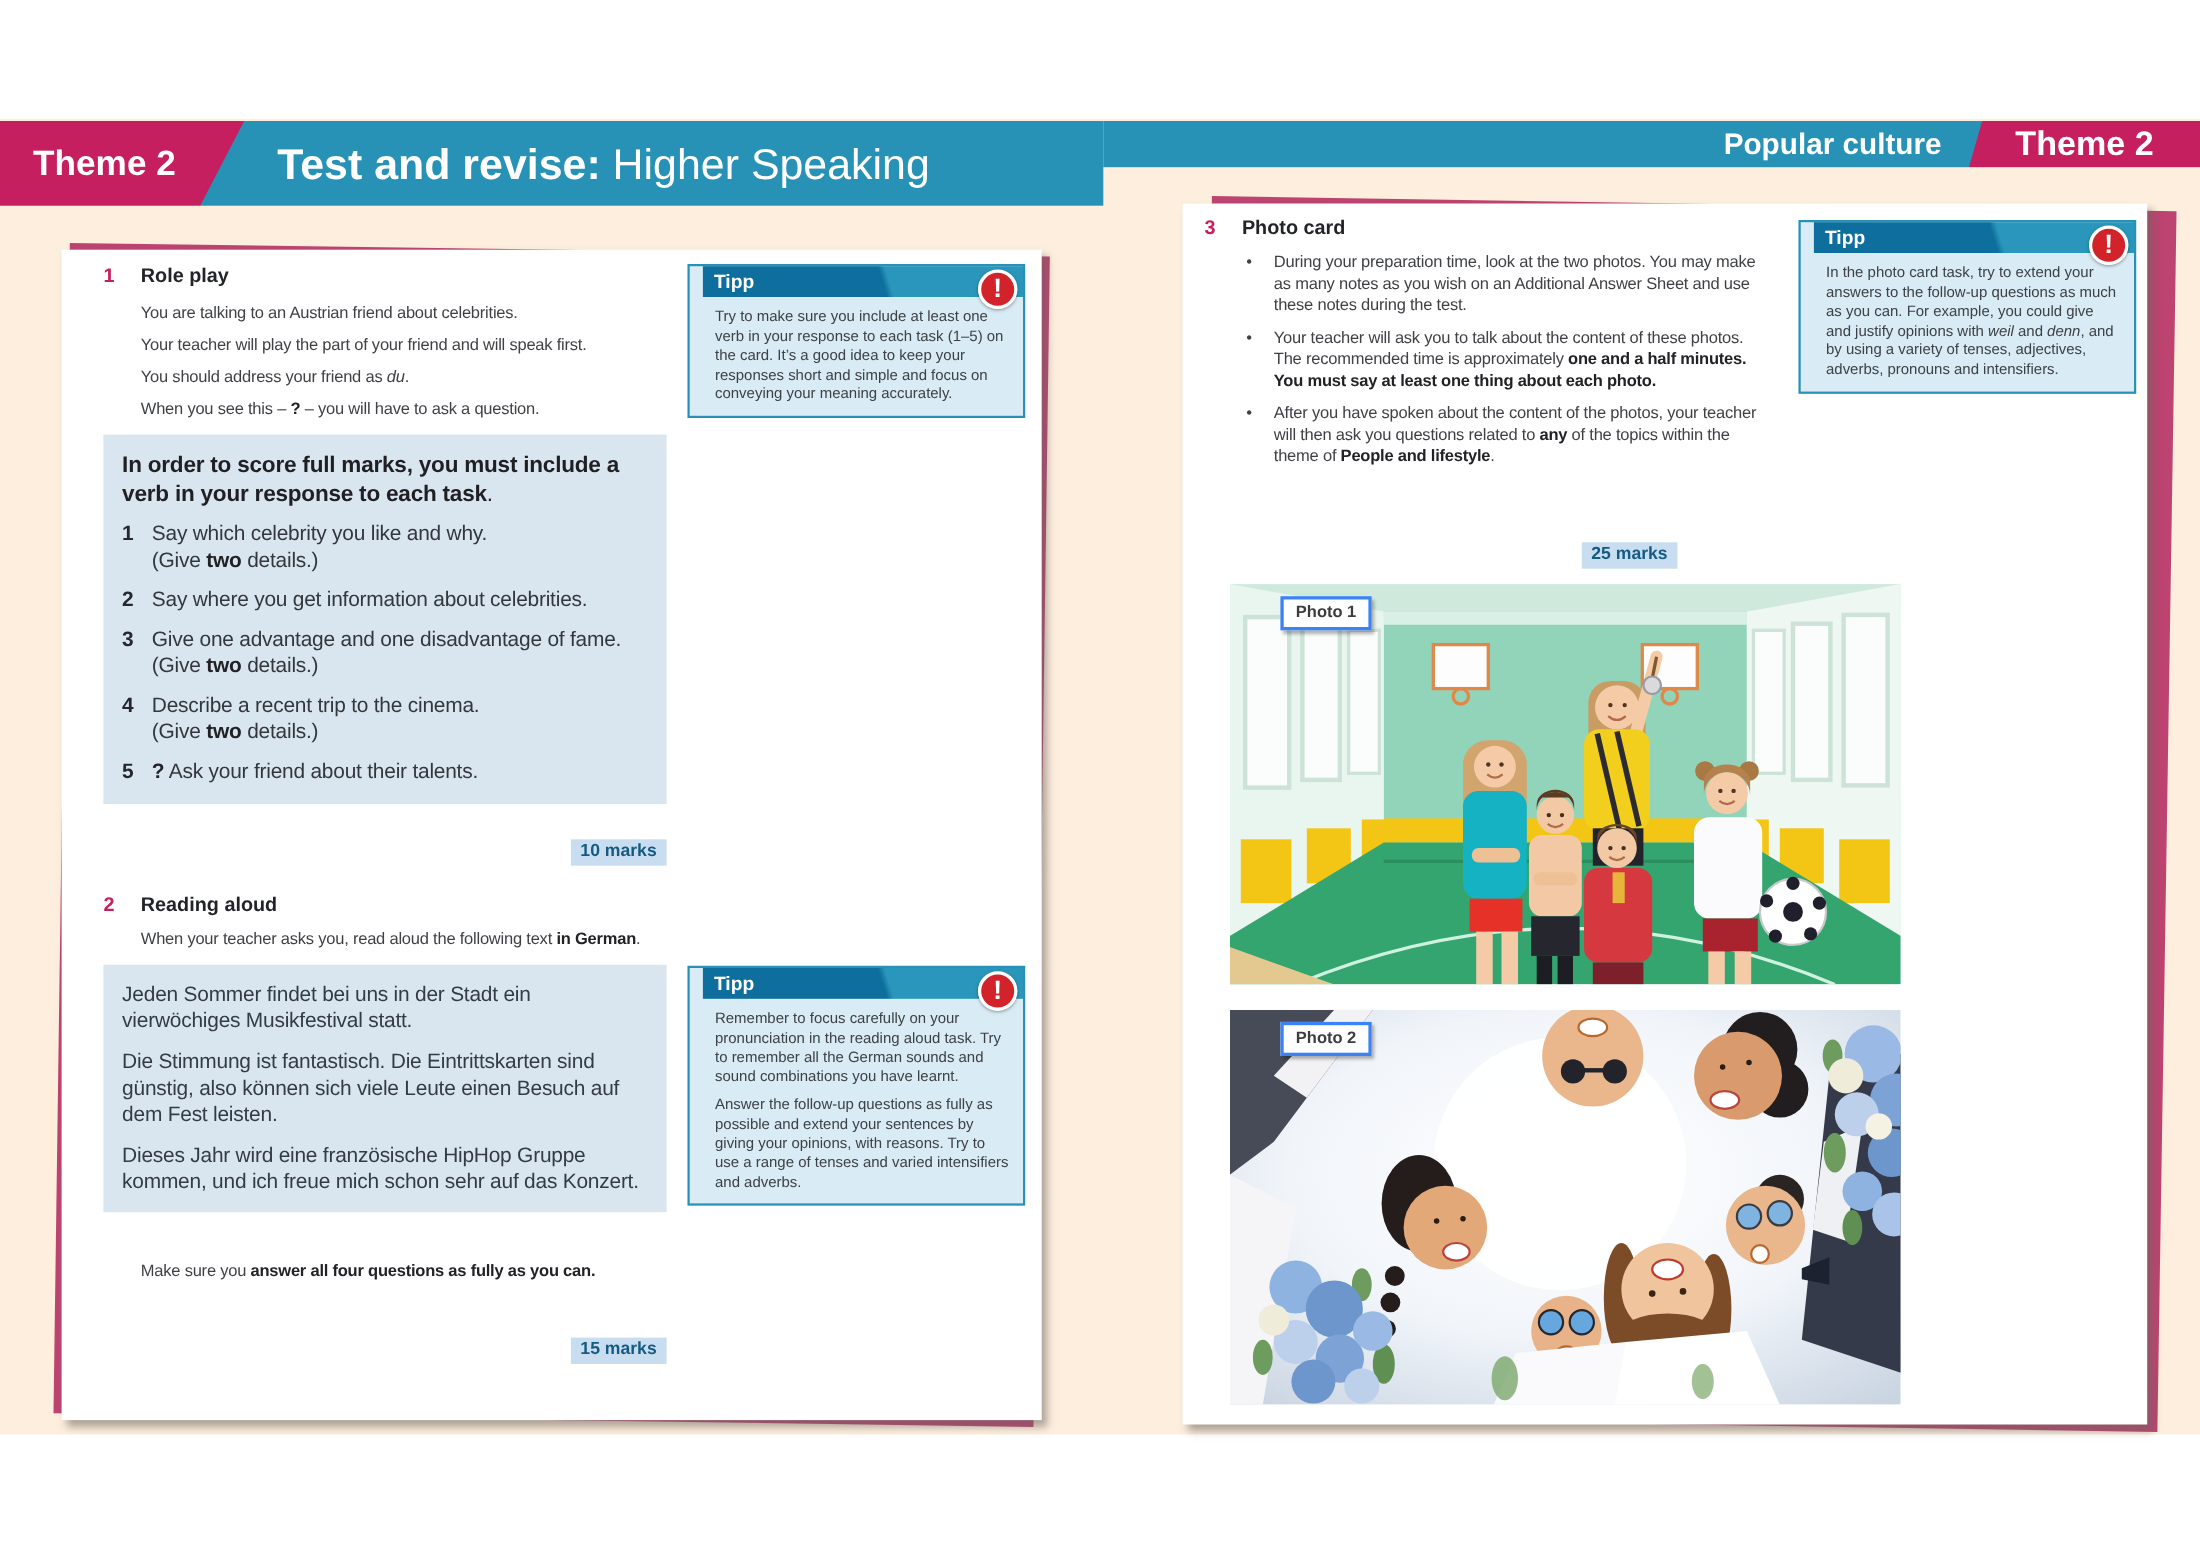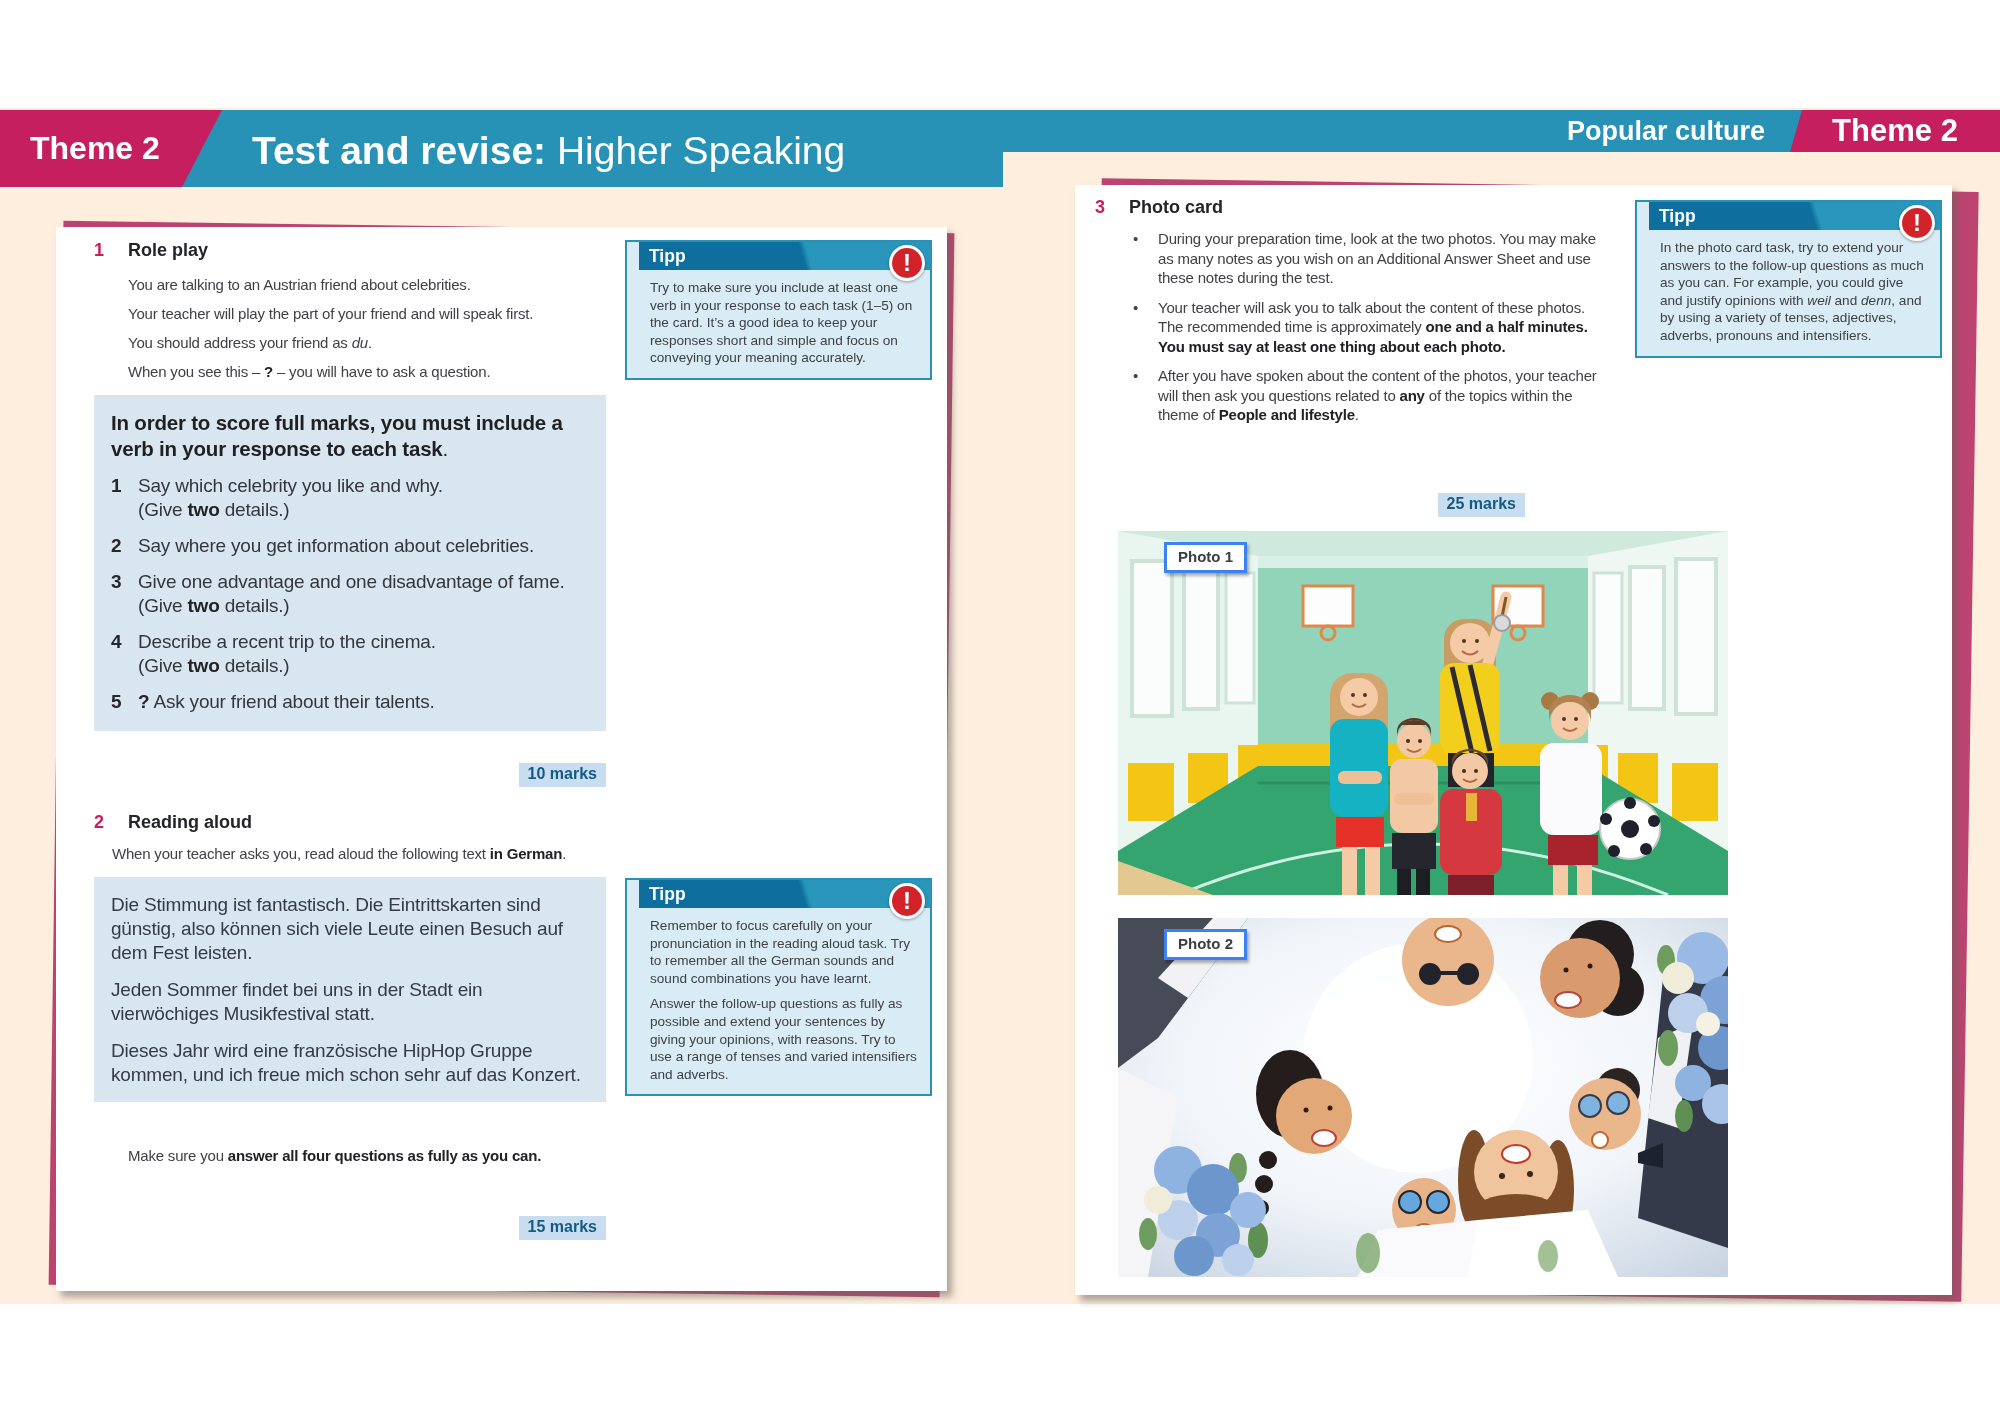--- a/index.html
+++ b/index.html
@@ -160,27 +160,27 @@
 
       <div class="badge-row" style="left:38px;top:536px;width:512px;">
         <span class="marks">10 marks</span>
       </div>
 
       <div class="sec-head" style="left:38px;top:585px;">
         <span class="sec-num">2</span>
         <span class="sec-title">Reading aloud</span>
       </div>
 
-      <div class="body-txt" style="position:absolute;left:56px;top:617px;width:486px;">
+      <div class="body-txt" style="position:absolute;left:72px;top:617px;width:486px;">
         <div class="p-line">When your teacher asks you, read aloud the following text <b>in German</b>.</div>
       </div>
 
       <div class="reading-box">
+        <div class="para">Jeden Sommer findet bei uns in der Stadt ein vierwöchiges Musikfestival statt.</div>
         <div class="para">Die Stimmung ist fantastisch. Die Eintrittskarten sind günstig, also können sich viele Leute einen Besuch auf dem Fest leisten.</div>
-        <div class="para">Jeden Sommer findet bei uns in der Stadt ein vierwöchiges Musikfestival statt.</div>
         <div class="para">Dieses Jahr wird eine französische HipHop Gruppe kommen, und ich freue mich schon sehr auf das Konzert.</div>
       </div>
 
       <div class="body-txt" style="position:absolute;left:72px;top:919px;width:462px;">
         <div class="p-line">Make sure you <b>answer all four questions as fully as you can.</b></div>
       </div>
 
       <div class="badge-row" style="left:38px;top:989px;width:512px;">
         <span class="marks">15 marks</span>
       </div>

